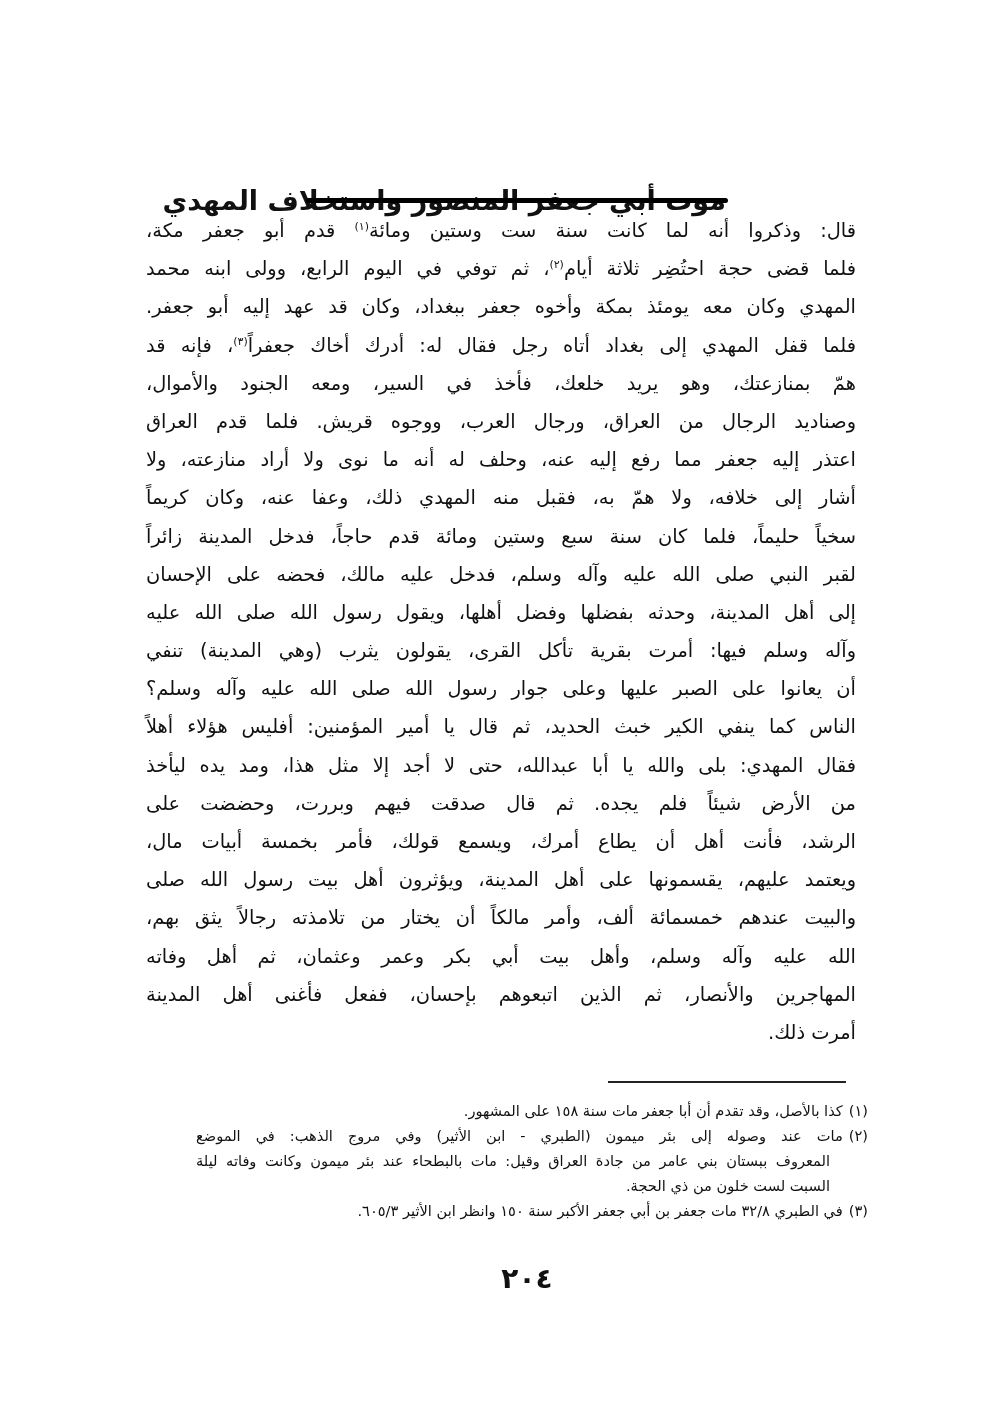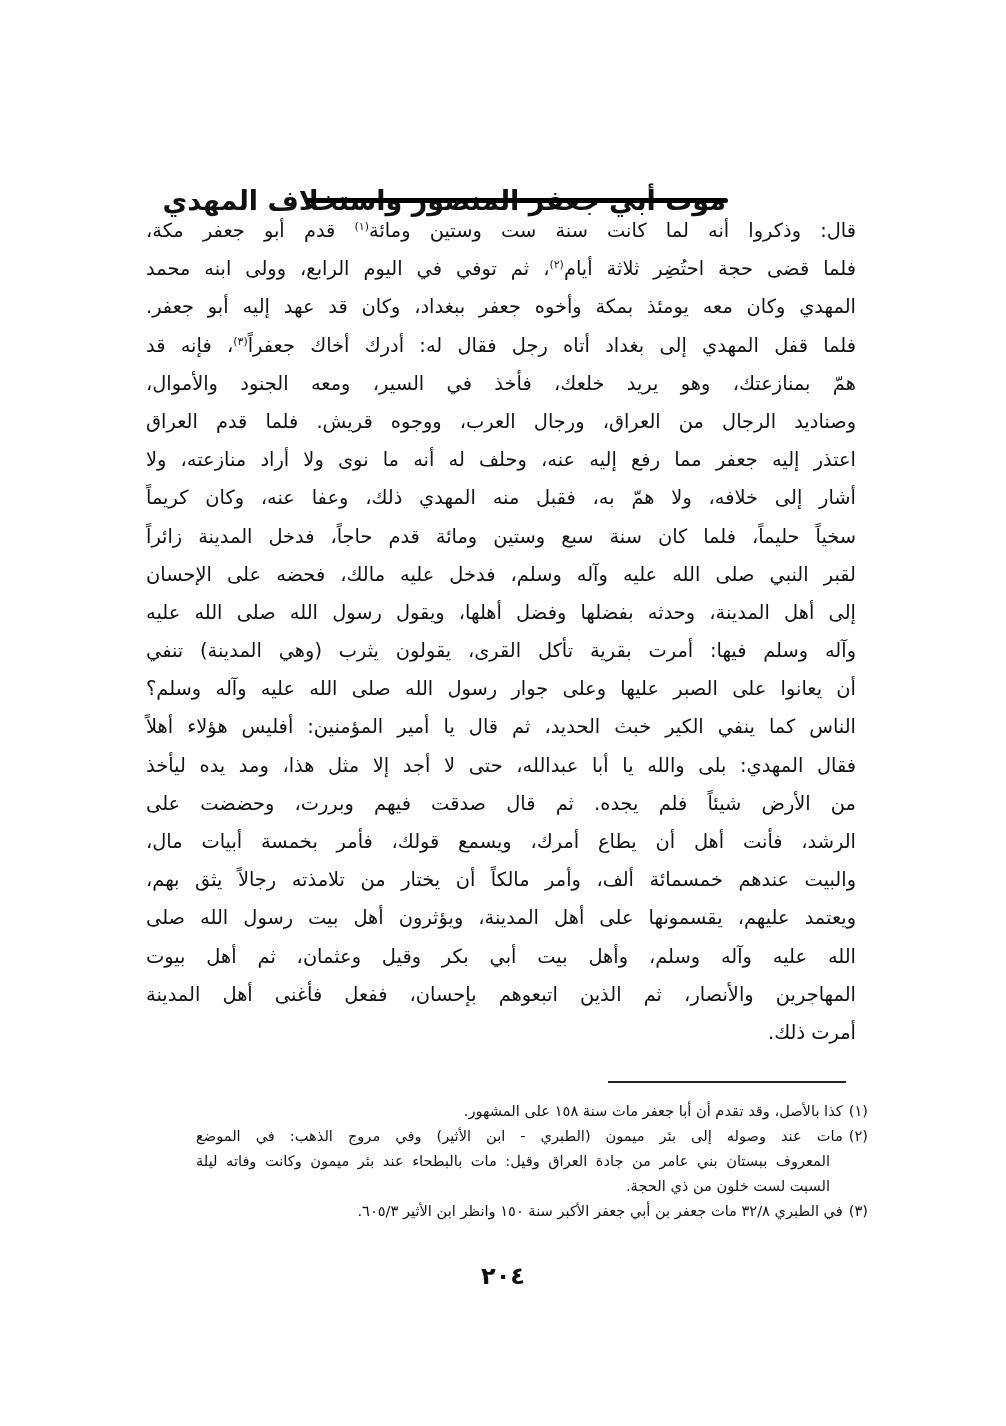--- a/index.html
+++ b/index.html
@@ -93,25 +93,25 @@
       white-space: nowrap;
       text-align: justify;
       text-align-last: justify;
       margin-left: 40px;
     }
     .fn-line.last { text-align-last: right; }
     .fn-indent { padding-right: 38px; }
     .fn-num { margin-left: 6px; }
     .page-number {
       position: absolute;
-      left: 453px;
+      left: 477px;
       width: 100px;
       top: 1262px;
       text-align: center;
-      font-size: 24px;
+      font-size: 28px;
       font-weight: bold;
     }
   </style>
 </head>
 <body>
 
 <div class="page">
 
   <div class="title">موت أبي جعفر المنصور واستخلاف المهدي</div>
   <div class="title-rule"></div>
@@ -127,23 +127,23 @@
     <span class="body-line">أشار إلى خلافه، ولا همّ به، فقبل منه المهدي ذلك، وعفا عنه، وكان كريماً</span>
     <span class="body-line">سخياً حليماً، فلما كان سنة سبع وستين ومائة قدم حاجاً، فدخل المدينة زائراً</span>
     <span class="body-line">لقبر النبي صلى الله عليه وآله وسلم، فدخل عليه مالك، فحضه على الإحسان</span>
     <span class="body-line">إلى أهل المدينة، وحدثه بفضلها وفضل أهلها، ويقول رسول الله صلى الله عليه</span>
     <span class="body-line">وآله وسلم فيها: أمرت بقرية تأكل القرى، يقولون يثرب (وهي المدينة) تنفي</span>
     <span class="body-line">أن يعانوا على الصبر عليها وعلى جوار رسول الله صلى الله عليه وآله وسلم؟</span>
     <span class="body-line">الناس كما ينفي الكير خبث الحديد، ثم قال يا أمير المؤمنين: أفليس هؤلاء أهلاً</span>
     <span class="body-line">فقال المهدي: بلى والله يا أبا عبدالله، حتى لا أجد إلا مثل هذا، ومد يده ليأخذ</span>
     <span class="body-line">من الأرض شيئاً فلم يجده. ثم قال صدقت فيهم وبررت، وحضضت على</span>
     <span class="body-line">الرشد، فأنت أهل أن يطاع أمرك، ويسمع قولك، فأمر بخمسة أبيات مال،</span>
+    <span class="body-line">ويعتمد عليهم، يقسمونها على أهل المدينة، ويؤثرون أهل بيت رسول الله صلى</span>
     <span class="body-line">والبيت عندهم خمسمائة ألف، وأمر مالكاً أن يختار من تلامذته رجالاً يثق بهم،</span>
-    <span class="body-line">ويعتمد عليهم، يقسمونها على أهل المدينة، ويؤثرون أهل بيت رسول الله صلى</span>
-    <span class="body-line">الله عليه وآله وسلم، وأهل بيت أبي بكر وقيل وعثمان، ثم أهل بيوت</span>
+    <span class="body-line">الله عليه وآله وسلم، وأهل بيت أبي بكر وعمر وعثمان، ثم أهل وفاته</span>
     <span class="body-line">المهاجرين والأنصار، ثم الذين اتبعوهم بإحسان، ففعل فأغنى أهل المدينة</span>
     <span class="body-line last">أمرت ذلك.</span>
   </div>
 
   <div class="fn-rule"></div>
 
   <div class="footnotes">
     <div class="footnote">
       <span class="fn-line last"><span class="fn-num">(١)</span><span>كذا بالأصل، وقد تقدم أن أبا جعفر مات سنة ١٥٨ على المشهور.</span></span>
     </div>

